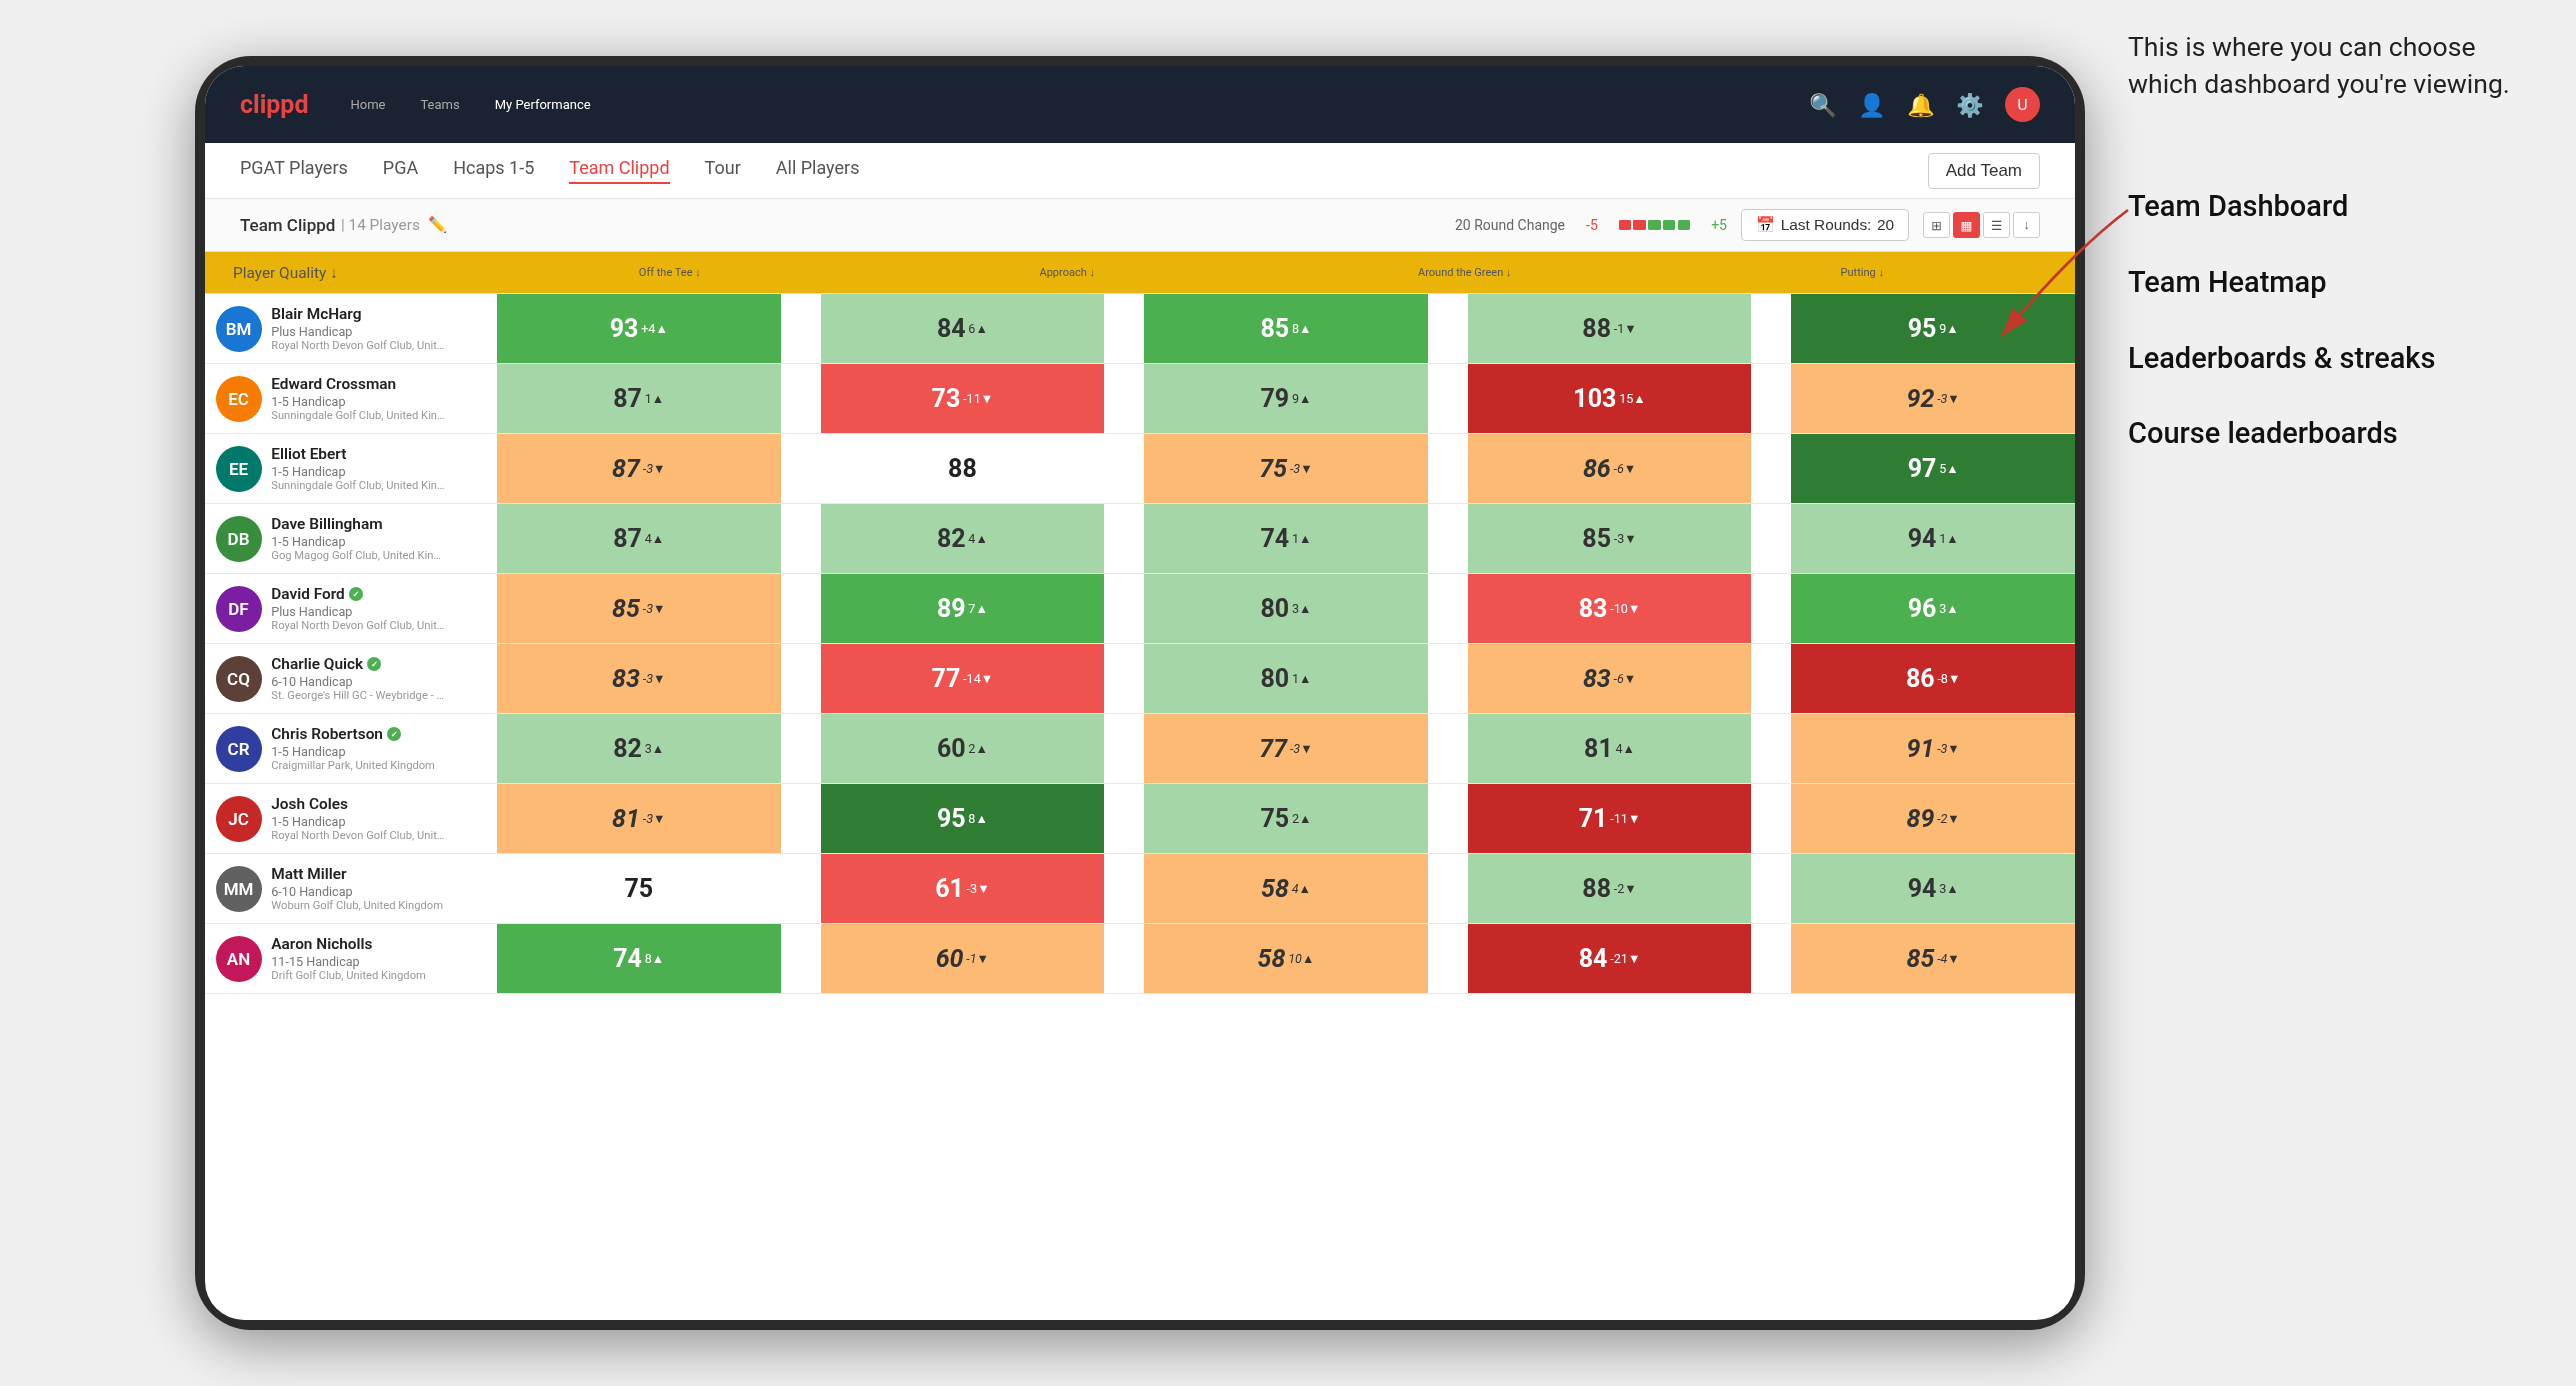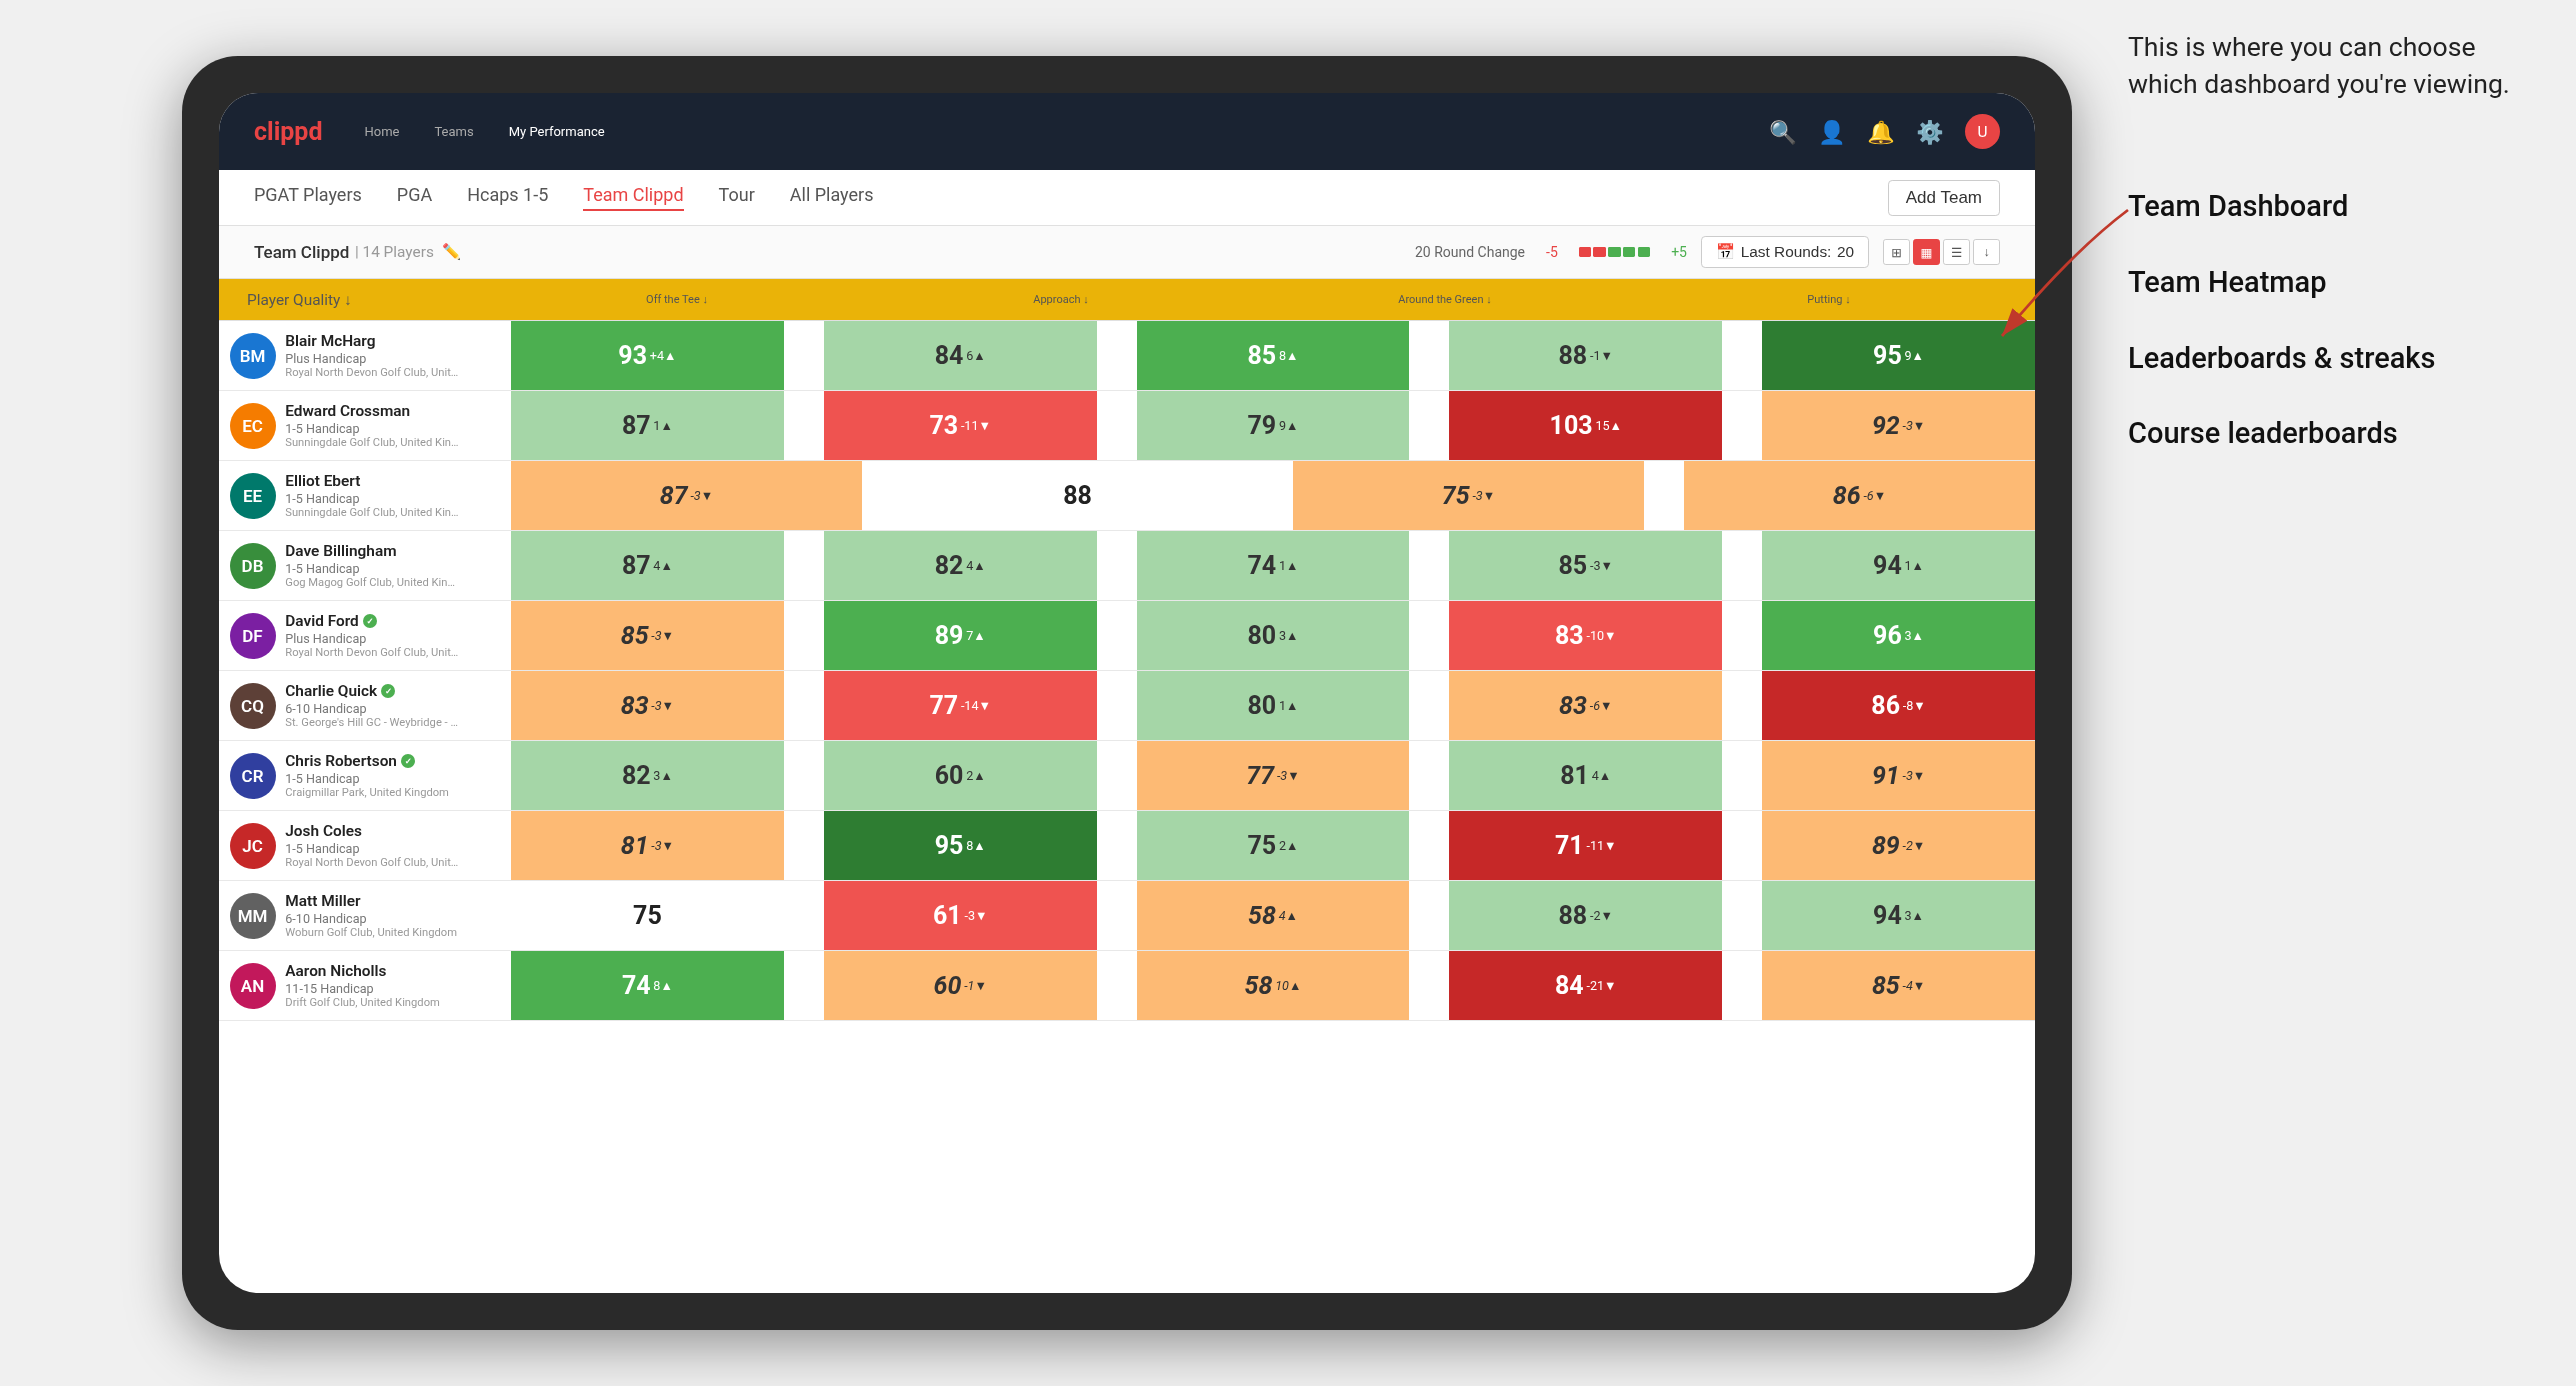--- a/index.html
+++ b/index.html
@@ -32,27 +32,27 @@
       font-size: 29px;
       font-weight: 500;
       color: #111;
       margin-bottom: 35px;
     }
 
     
     .ipad-frame {
       position: absolute;
       top: 56px;
-      left: 182px;
+      left: 195px;
       width: 1890px;
       height: 1274px;
       background: #2a2a2a;
       border-radius: 56px;
       box-shadow: 0 14px 56px rgba(0,0,0,0.4);
-      padding: 37px;
+      padding: 10px;
     }
     .ipad-screen {
       width: 100%;
       height: 100%;
       background: #fff;
       border-radius: 39px;
       overflow: hidden;
       display: flex;
       flex-direction: column;
     }
@@ -536,20 +536,24 @@
                 <span class="metric-value">88</span>
               </div>
               <div class="metric-cell cell-red-light">
                 <span class="metric-value">75</span>
                 <span class="metric-change" style="font-size: 12.6px;"> -3▼</span>
               </div>
               <div class="metric-cell cell-red-light">
                 <span class="metric-value">86</span>
                 <span class="metric-change" style="font-size: 12.6px;"> -6▼</span>
               </div>
+              <div class="metric-cell cell-green-strong">
+                <span class="metric-value">97</span>
+                <span class="metric-change" style="font-size: 12.6px;"> 5▲</span>
+              </div>
             </div>
             <div class="player-row">
               <div class="player-info">
                 <div class="player-avatar av-green">DB</div>
                 <div class="player-details">
                   <div class="player-name">Dave Billingham</div>
                   <div class="player-handicap">1-5 Handicap</div>
                   <div class="player-club">Gog Magog Golf Club, United Kingdom</div>
                 </div>
               </div>

